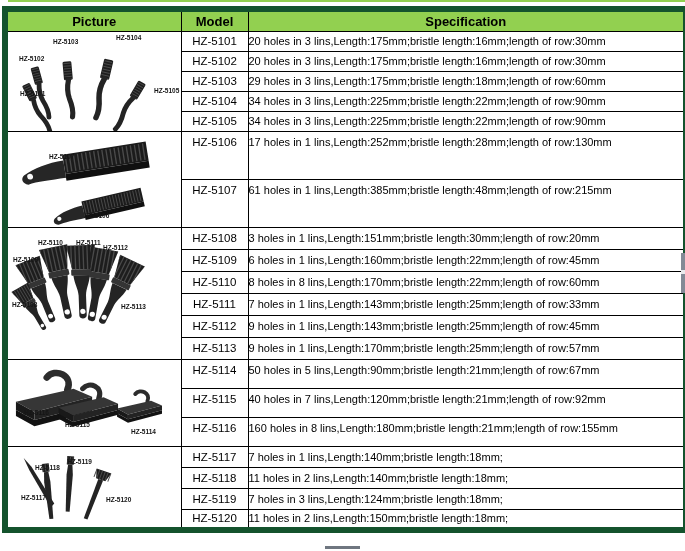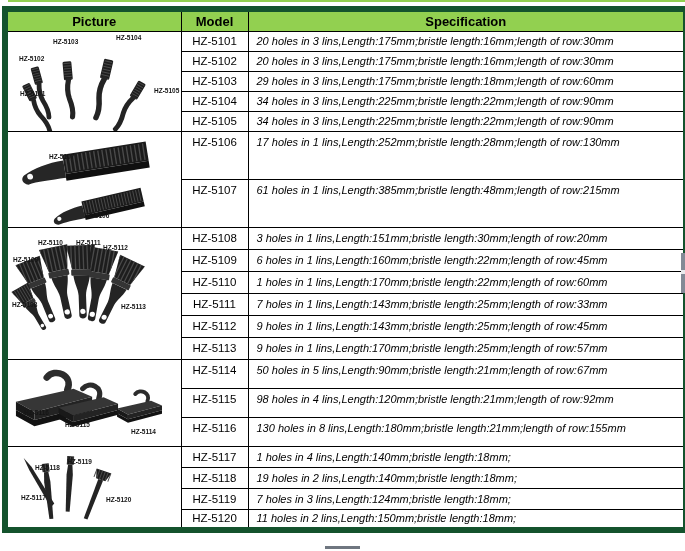--- a/index.html
+++ b/index.html
@@ -39,24 +39,22 @@
   col.c-spec { width: 438px; }
   td.model {
     text-align: center;
     font-size: 11.5px;
     color: #000;
     vertical-align: middle;
   }
   td.spec {
     font-size: 11px;
     color: #000;
-    padding-left: 8px;
     vertical-align: middle;
     white-space: nowrap;
-    font-style: italic;
   }
   tr.vtop td.model, tr.vtop td.spec { vertical-align: top; padding-top: 4px; }
   tr.rg1 { height: 20px; }
   tr.rg2 { height: 48px; }
   tr.rg3 { height: 22px; }
   tr.rg4 { height: 29px; }
   tr.rg5 { height: 21px; }
   td.pic-cell { padding: 0; position: relative; background: #fff; }
   .pic-inner { position: absolute; inset: 0; }
   .pic-inner svg { position: absolute; inset: 0; width: 100%; height: 100%; }
@@ -236,21 +234,21 @@
         </td>
         <td class="model">HZ-5108</td>
         <td class="spec">3 holes in 1 lins,Length:151mm;bristle length:30mm;length of row:20mm</td>
       </tr>
       <tr class="rg3">
         <td class="model">HZ-5109</td>
         <td class="spec">6 holes in 1 lins,Length:160mm;bristle length:22mm;length of row:45mm</td>
       </tr>
       <tr class="rg3">
         <td class="model">HZ-5110</td>
-        <td class="spec">1 holes in 1 lins,Length:170mm;bristle length:22mm;length of row:60mm</td>
+        <td class="spec">8 holes in 8 lins,Length:170mm;bristle length:22mm;length of row:60mm</td>
       </tr>
       <tr class="rg3">
         <td class="model">HZ-5111</td>
         <td class="spec">7 holes in 1 lins,Length:143mm;bristle length:25mm;length of row:33mm</td>
       </tr>
       <tr class="rg3">
         <td class="model">HZ-5112</td>
         <td class="spec">9 holes in 1 lins,Length:143mm;bristle length:25mm;length of row:45mm</td>
       </tr>
       <tr class="rg3">
@@ -269,48 +267,48 @@
             <span class="plabel" style="left:16px;top:50px">HZ-5116</span>
             <span class="plabel" style="left:57px;top:62px">HZ-5115</span>
             <span class="plabel" style="left:123px;top:69px">HZ-5114</span>
           </div>
         </td>
         <td class="model">HZ-5114</td>
         <td class="spec">50 holes in 5 lins,Length:90mm;bristle length:21mm;length of row:67mm</td>
       </tr>
       <tr class="rg4 vtop">
         <td class="model">HZ-5115</td>
-        <td class="spec">98 holes in 4 lins,Length:120mm;bristle length:21mm;length of row:92mm</td>
+        <td class="spec">40 holes in 7 lins,Length:120mm;bristle length:21mm;length of row:92mm</td>
       </tr>
       <tr class="rg4 vtop">
         <td class="model">HZ-5116</td>
-        <td class="spec">130 holes in 8 lins,Length:180mm;bristle length:21mm;length of row:155mm</td>
+        <td class="spec">160 holes in 8 lins,Length:180mm;bristle length:21mm;length of row:155mm</td>
       </tr>
 
       <tr class="rg5">
         <td class="pic-cell" rowspan="4">
           <div class="pic-inner">
             <svg viewBox="0 0 176 87" preserveAspectRatio="none">
               <use href="#pstick" transform="translate(16,12) rotate(-28)"></use>
               <use href="#pbrush" transform="translate(38,18) rotate(-6)"></use>
               <use href="#pbrush" transform="translate(64,10) rotate(3)"></use>
               <use href="#pflat" transform="translate(98,26) rotate(20)"></use>
             </svg>
             <span class="plabel" style="left:27px;top:18px">HZ-5118</span>
             <span class="plabel" style="left:59px;top:12px">HZ-5119</span>
             <span class="plabel" style="left:13px;top:48px">HZ-5117</span>
             <span class="plabel" style="left:98px;top:50px">HZ-5120</span>
           </div>
         </td>
         <td class="model">HZ-5117</td>
-        <td class="spec">1 holes in 4 lins,Length:140mm;bristle length:18mm;</td>
+        <td class="spec">7 holes in 1 lins,Length:140mm;bristle length:18mm;</td>
       </tr>
       <tr class="rg5">
         <td class="model">HZ-5118</td>
-        <td class="spec">19 holes in 2 lins,Length:140mm;bristle length:18mm;</td>
+        <td class="spec">11 holes in 2 lins,Length:140mm;bristle length:18mm;</td>
       </tr>
       <tr class="rg5">
         <td class="model">HZ-5119</td>
         <td class="spec">7 holes in 3 lins,Length:124mm;bristle length:18mm;</td>
       </tr>
       <tr class="rg5">
         <td class="model">HZ-5120</td>
         <td class="spec">11 holes in 2 lins,Length:150mm;bristle length:18mm;</td>
       </tr>
 

